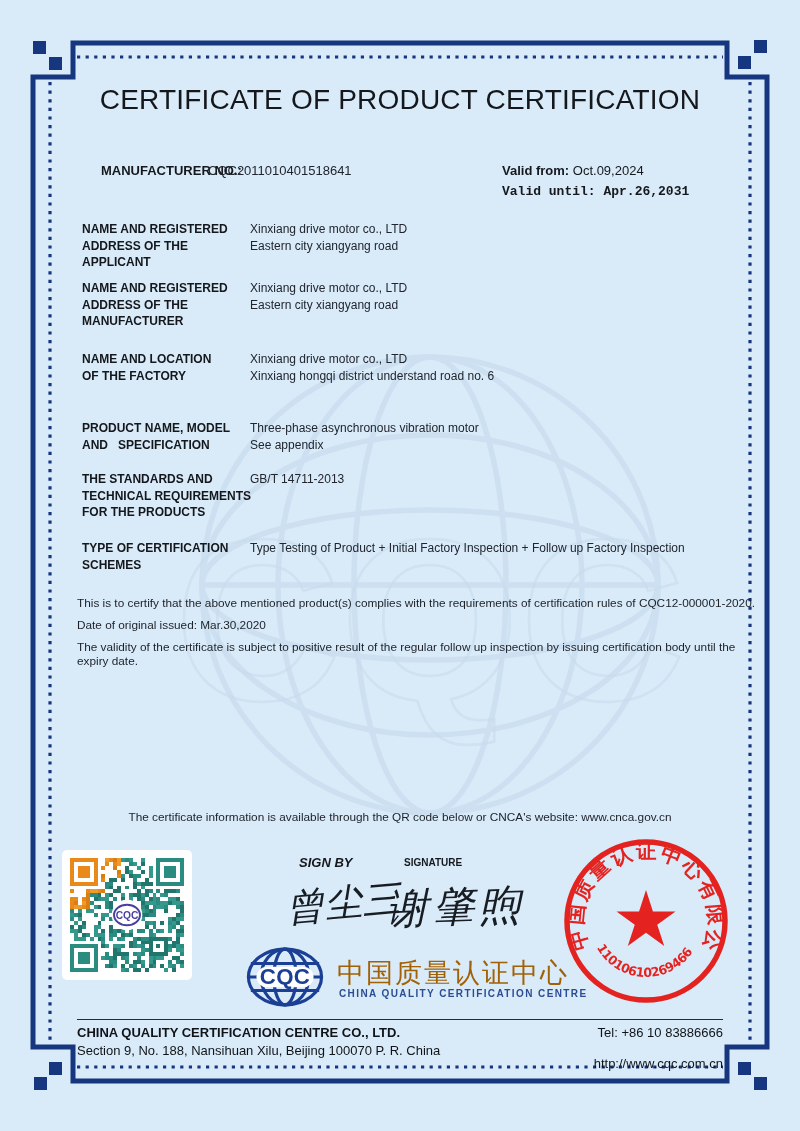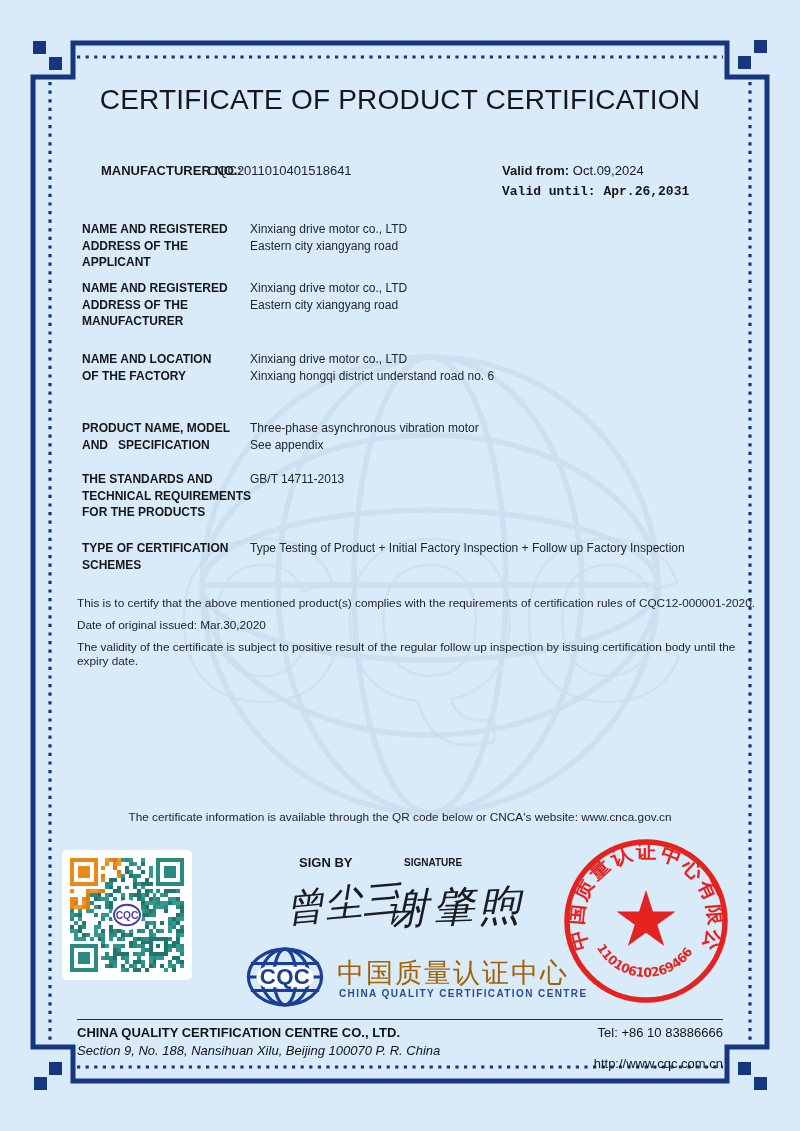--- a/index.html
+++ b/index.html
@@ -33,34 +33,34 @@
   .field{position:absolute;left:0;width:100%;font-size:12px;line-height:16.5px;}
   .flabel{position:absolute;left:82px;width:170px;font-weight:bold;white-space:pre-wrap;color:#14171c;}
   .fvalue{position:absolute;left:250px;width:490px;white-space:pre-wrap;color:#21262e;}
   .statement{position:absolute;left:77px;width:660px;font-size:11.8px;color:#1c2128;}
   .qr-note{position:absolute;top:810px;left:0;width:100%;text-align:center;font-size:11.8px;color:#1c2128;}
   .qr-tile{
     position:absolute;left:62px;top:850px;width:130px;height:130px;
     background:#ffffff;border-radius:5px;
     display:flex;align-items:center;justify-content:center;
   }
-  .signby-label{position:absolute;left:299px;top:855px;font-size:13px;font-weight:bold;}
+  .signby-label{position:absolute;left:299px;top:855px;font-size:13px;font-weight:bold;font-style:italic;}
   .signature-label{position:absolute;left:404px;top:857px;font-size:10px;font-weight:bold;}
   .sig{position:absolute;color:#181d24;font-style:italic;font-weight:500;white-space:nowrap;}
   .sig1{left:286px;top:878px;font-size:38px;transform:rotate(-5deg);}
   .sig2{left:386px;top:879px;font-size:42px;transform:rotate(-2deg);letter-spacing:4px;}
   .logo-block{position:absolute;left:237px;top:942px;width:330px;height:70px;}
   .logo-globe{position:absolute;left:8px;top:4px;}
   .logo-cn{position:absolute;left:100px;top:13px;font-size:27px;letter-spacing:2px;color:#a16207;white-space:nowrap;}
   .logo-en{position:absolute;left:102px;top:46px;font-size:10px;font-weight:bold;letter-spacing:1.4px;color:#2c4d94;white-space:nowrap;}
   .seal{position:absolute;left:556px;top:831px;width:180px;height:180px;opacity:.93;}
   .footer-line{position:absolute;left:77px;top:1019px;width:646px;border-top:1.6px solid #262c36;}
   .footer-left{position:absolute;left:77px;top:1025px;font-size:13px;color:#101419;}
   .footer-left .company{font-weight:bold;}
-  .footer-left .address{margin-top:3px;font-style:italic;}
+  .footer-left .address{margin-top:3px;}
   .footer-right{position:absolute;right:77px;top:1025px;font-size:13px;color:#101419;text-align:right;}
   .footer-right .website{margin-top:16px;}
 </style>
 </head>
 <body>
 
 <div class="page">
 
   <svg class="watermark" width="800" height="1131" viewBox="0 0 800 1131">
     <g stroke="#b3cbe0" stroke-width="5.5" fill="none" opacity="0.55">

